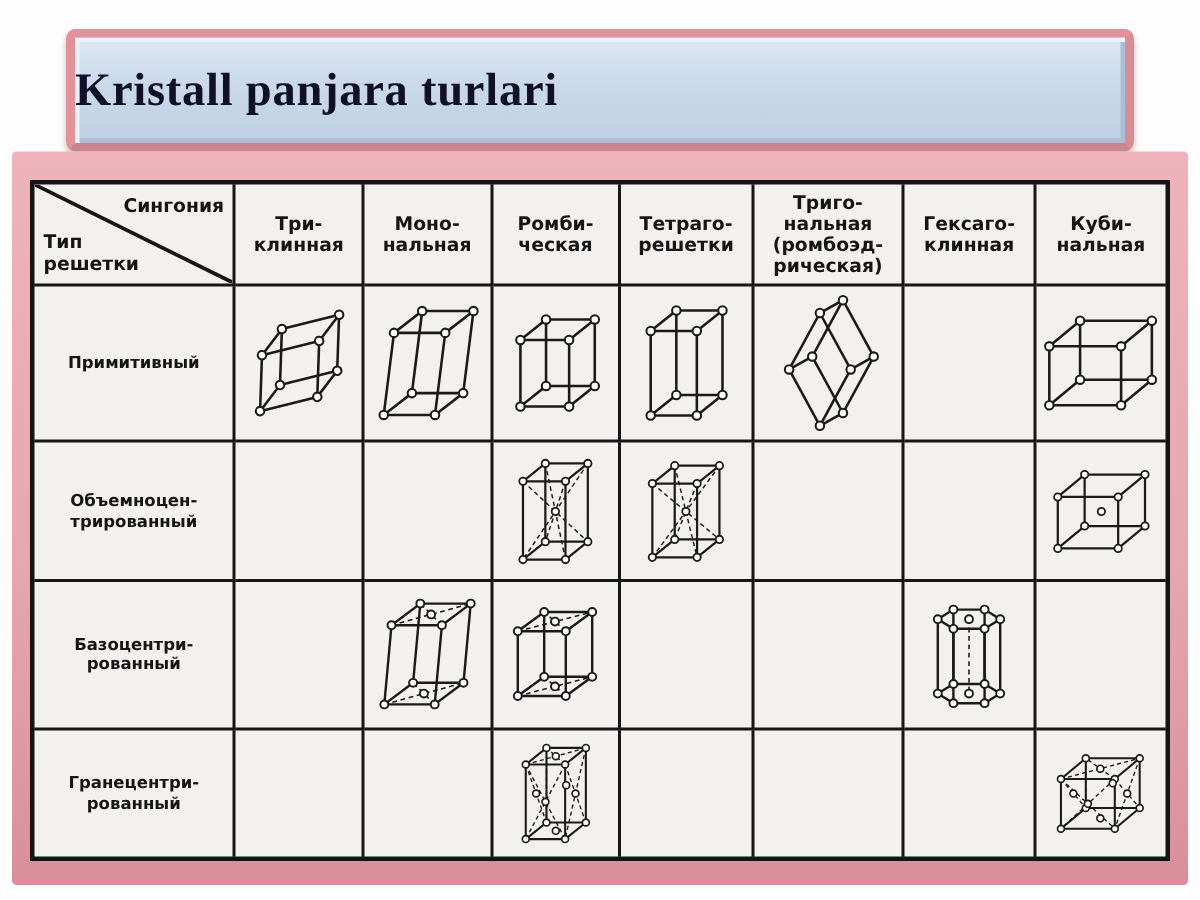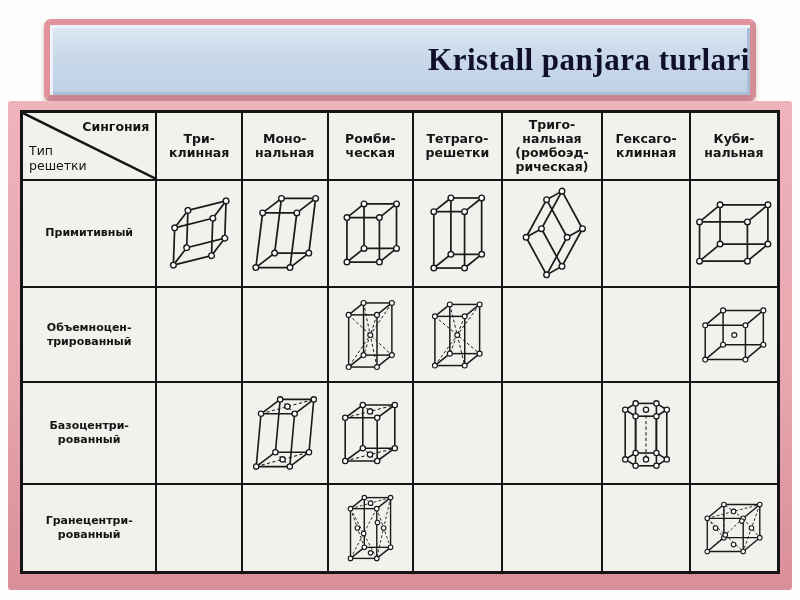--- a/index.html
+++ b/index.html
@@ -6,40 +6,40 @@
   .slide{position:relative;width:800px;height:600px;background:#fdfdfd;overflow:hidden;
          font-family:"DejaVu Sans", sans-serif;}
   
   .banner{position:absolute;left:44px;top:19px;width:712px;height:82px;box-sizing:border-box;
           border:6px solid var(--banner-border,#e2929b);
           border-bottom-color:#c98690;border-right-color:#d78d96;border-radius:7px;
           background:var(--banner-border,#e2929b);
           box-shadow:0 3px 4px rgba(160,90,100,.45);}
   .banner-inner{position:absolute;inset:0;background:linear-gradient(180deg,#dde8f4 0%,var(--banner-fill,#c9d9ea) 45%,#bfd0e4 100%);
           box-shadow:inset 3px 3px 0 #ecf2f9, inset -3px -3px 0 #a9bed6;
-          display:flex;align-items:center;justify-content:flex-end;padding-left:33px;}
+          display:flex;align-items:center;justify-content:flex-start;}
   .title{font-family:"Liberation Serif", serif;font-weight:bold;font-size:31px;
          color:var(--title-text,#10102a);letter-spacing:.5px;}
   
   .frame{position:absolute;left:8px;top:101px;width:784px;height:489px;box-sizing:border-box;
          background:linear-gradient(180deg,#eeb3bb 0%,var(--frame-pink,#e7a7af) 55%,#d98f9a 100%);
-         border-radius:3px;padding:9px 12px 16px 12px;}
+         border-radius:3px;padding:19px 12px 16px 12px;}
   table{width:100%;height:100%;border-collapse:collapse;table-layout:fixed;
         background:var(--table-paper,#f3f1ed);border:3px solid #141414;}
   th,td{border:2px solid #161616;padding:0;text-align:center;vertical-align:middle;
         color:#151515;overflow:hidden;}
   th{font-size:12.5px;font-weight:bold;line-height:1.12;white-space:pre-line;}
   td.rowlabel{font-size:11px;font-weight:bold;line-height:1.25;white-space:pre-line;}
   td.diagcell{vertical-align:middle;}
   td.diagcell svg{display:block;margin:0 auto;}
   
   th.corner{position:relative;}
   th.corner svg.diagline{position:absolute;inset:0;width:100%;height:100%;}
   .c-top{position:absolute;top:7px;right:6px;font-size:12.5px;font-weight:bold;}
-  .c-bot{position:absolute;bottom:6px;left:6px;font-size:12.5px;font-weight:normal;
+  .c-bot{position:absolute;bottom:6px;left:6px;font-size:12.5px;font-weight:bold;
          text-align:left;white-space:pre-line;line-height:1.2;}
 </style>
 </head>
 <body>
 
 <div class="slide" style="--banner-border: #e2929b; --banner-fill: #c9d9ea; --title-text: #10102a; --frame-pink: #e7a7af; --table-paper: #f3f1ed; --line-ink: #1a1a1a;">
 
   <div class="banner">
     <div class="banner-inner">
       <span class="title">Kristall panjara turlari</span>

